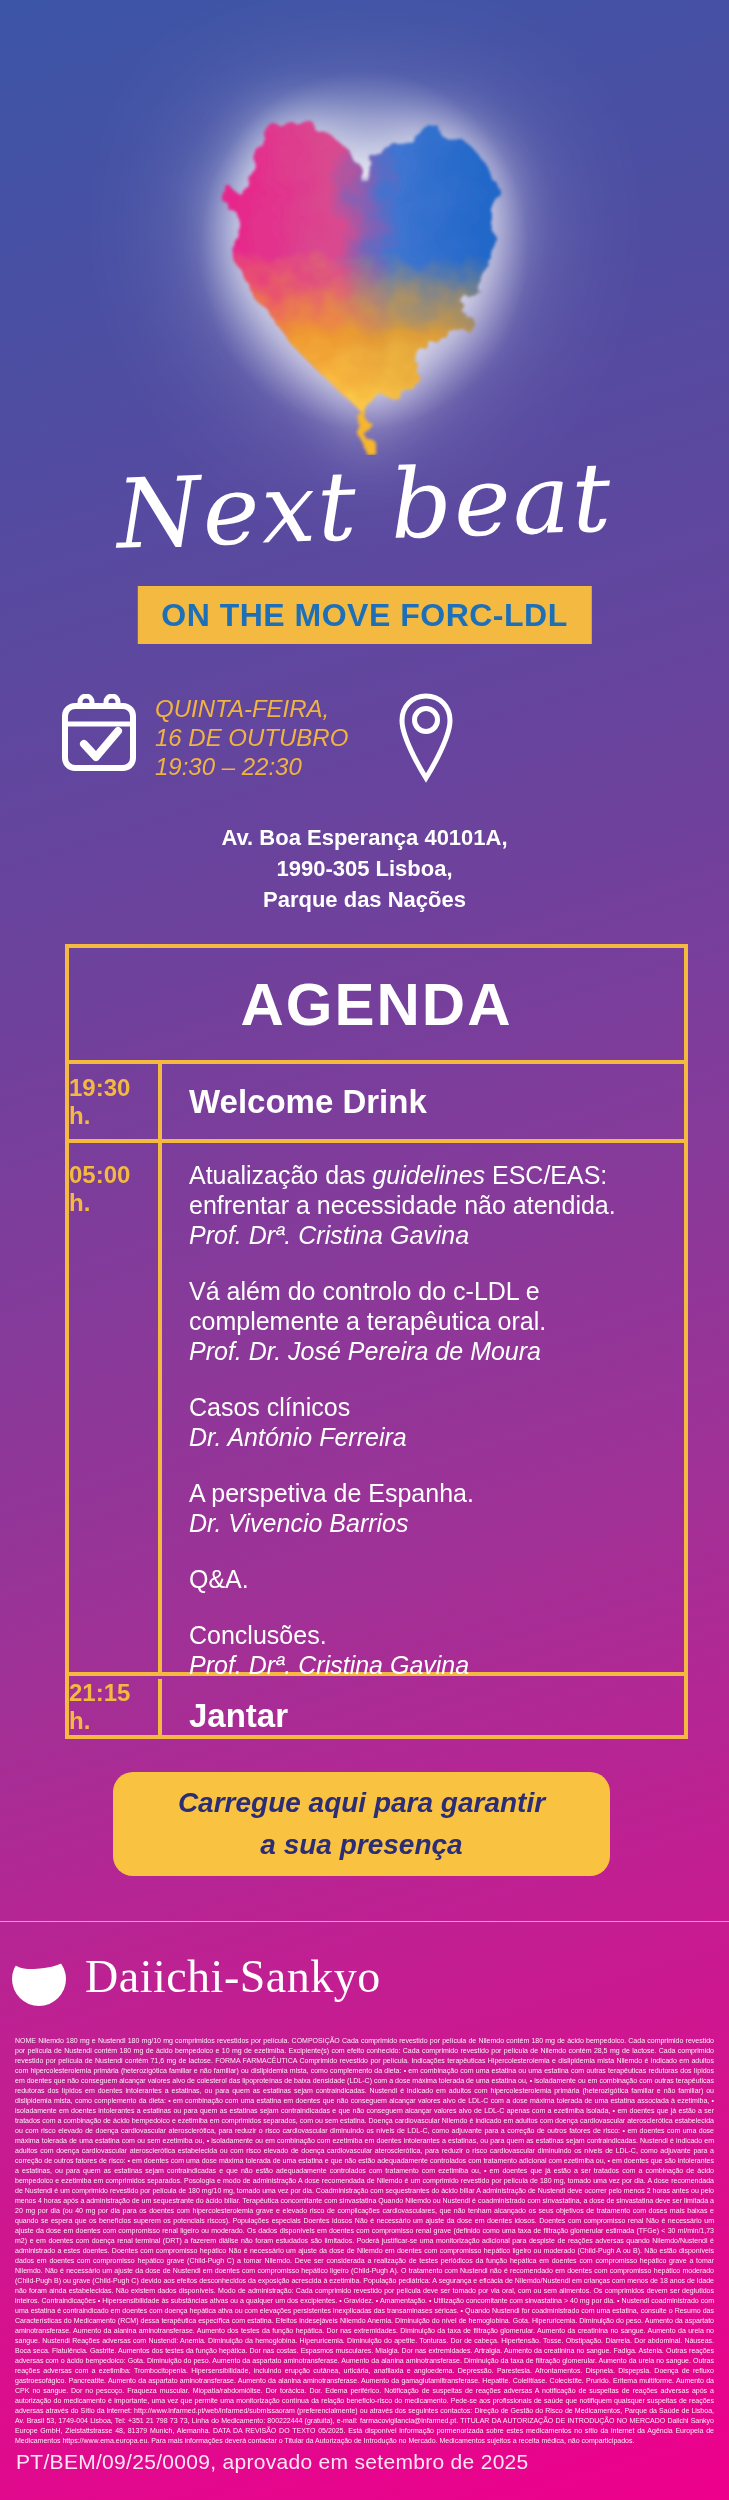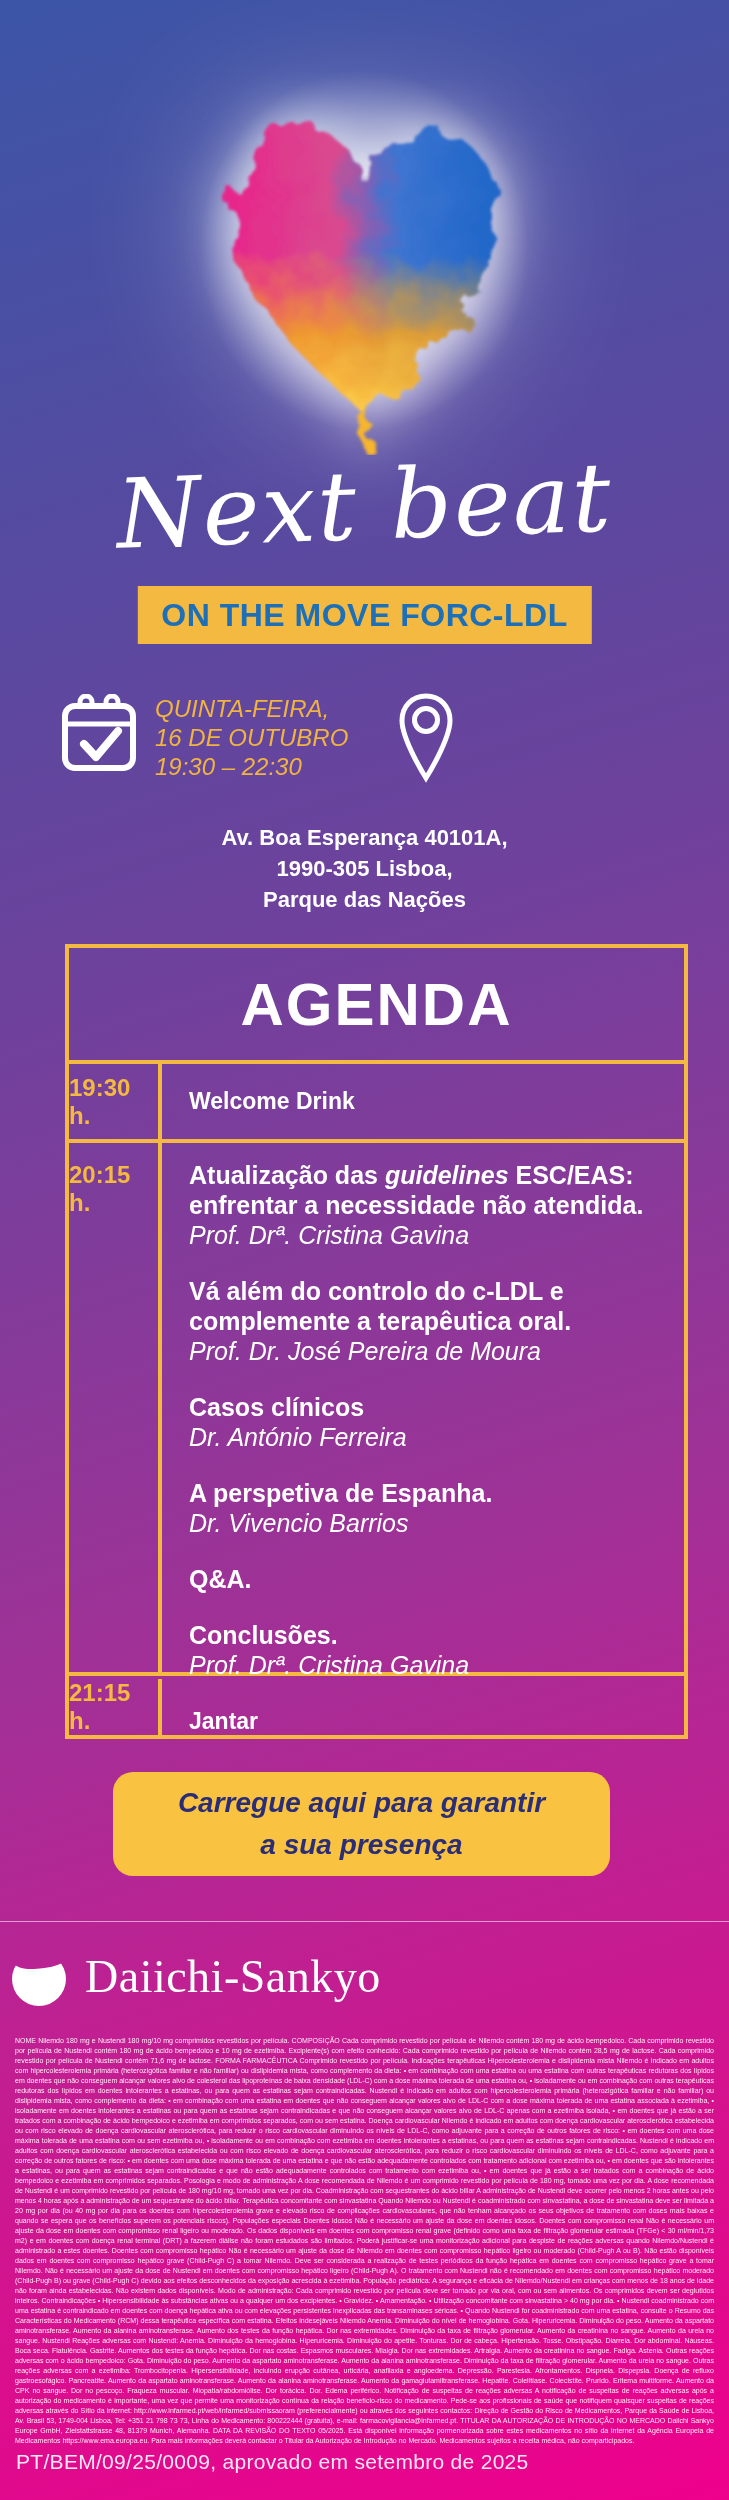--- a/index.html
+++ b/index.html
@@ -65,24 +65,24 @@
     color:#f3b941;font-weight:700;font-size:24px;
   }
   .time-top{align-items:flex-start;padding-top:18px;}
   .content-cell{flex:1;padding-left:27px;display:flex;flex-direction:column;justify-content:center;}
   .row-1{height:75px;}
   .row-2{height:529px;}
   .row-2 .content-cell{justify-content:flex-start;padding-top:17px;}
   .row-3{height:59px;align-items:flex-end;}
   .item{margin-bottom:26px;}
   .item:last-child{margin-bottom:0;}
-  .item-title{font-weight:700;font-size:25px;line-height:30px;}
+  .item-title{font-weight:400;font-size:25px;line-height:30px;}
   .item-title .it{font-style:italic;}
   .speaker{font-style:italic;font-weight:400;font-size:25px;line-height:30px;}
-  .simple-item{font-weight:700;font-size:23px;}
+  .simple-item{font-weight:700;font-size:33px;}
   
   .cta{
     position:absolute;left:113px;top:1772px;width:497px;height:104px;
     background:#f9c341;border-radius:20px;cursor:pointer;
     display:flex;flex-direction:column;align-items:center;justify-content:center;
     font-style:italic;font-weight:700;font-size:28px;line-height:42px;color:#2b2d77;
   }
   
   .divider{position:absolute;left:0;top:1921px;width:729px;height:1px;background:rgba(255,255,255,.55);}
   .logo-row{
@@ -169,21 +169,21 @@
     <div class="agenda-header">AGENDA</div>
 
     <div class="agenda-row row-1">
       <div class="time-cell">19:30 h.</div>
       <div class="content-cell">
         <div class="simple-item">Welcome Drink</div>
       </div>
     </div>
 
     <div class="agenda-row row-2">
-      <div class="time-cell time-top">20:15 h.</div>
+      <div class="time-cell time-top">05:00 h.</div>
       <div class="content-cell">
         <div class="item">
           <div class="item-title"><span>Atualização das </span><span class="it">guidelines</span><span> ESC/EAS: enfrentar a necessidade não atendida.</span></div>
           <div class="speaker">Prof. Drª. Cristina Gavina</div>
         </div>
         <div class="item">
           <div class="item-title">Vá além do controlo do c-LDL e complemente a terapêutica oral.</div>
           <div class="speaker">Prof. Dr. José Pereira de Moura</div>
         </div>
         <div class="item">

